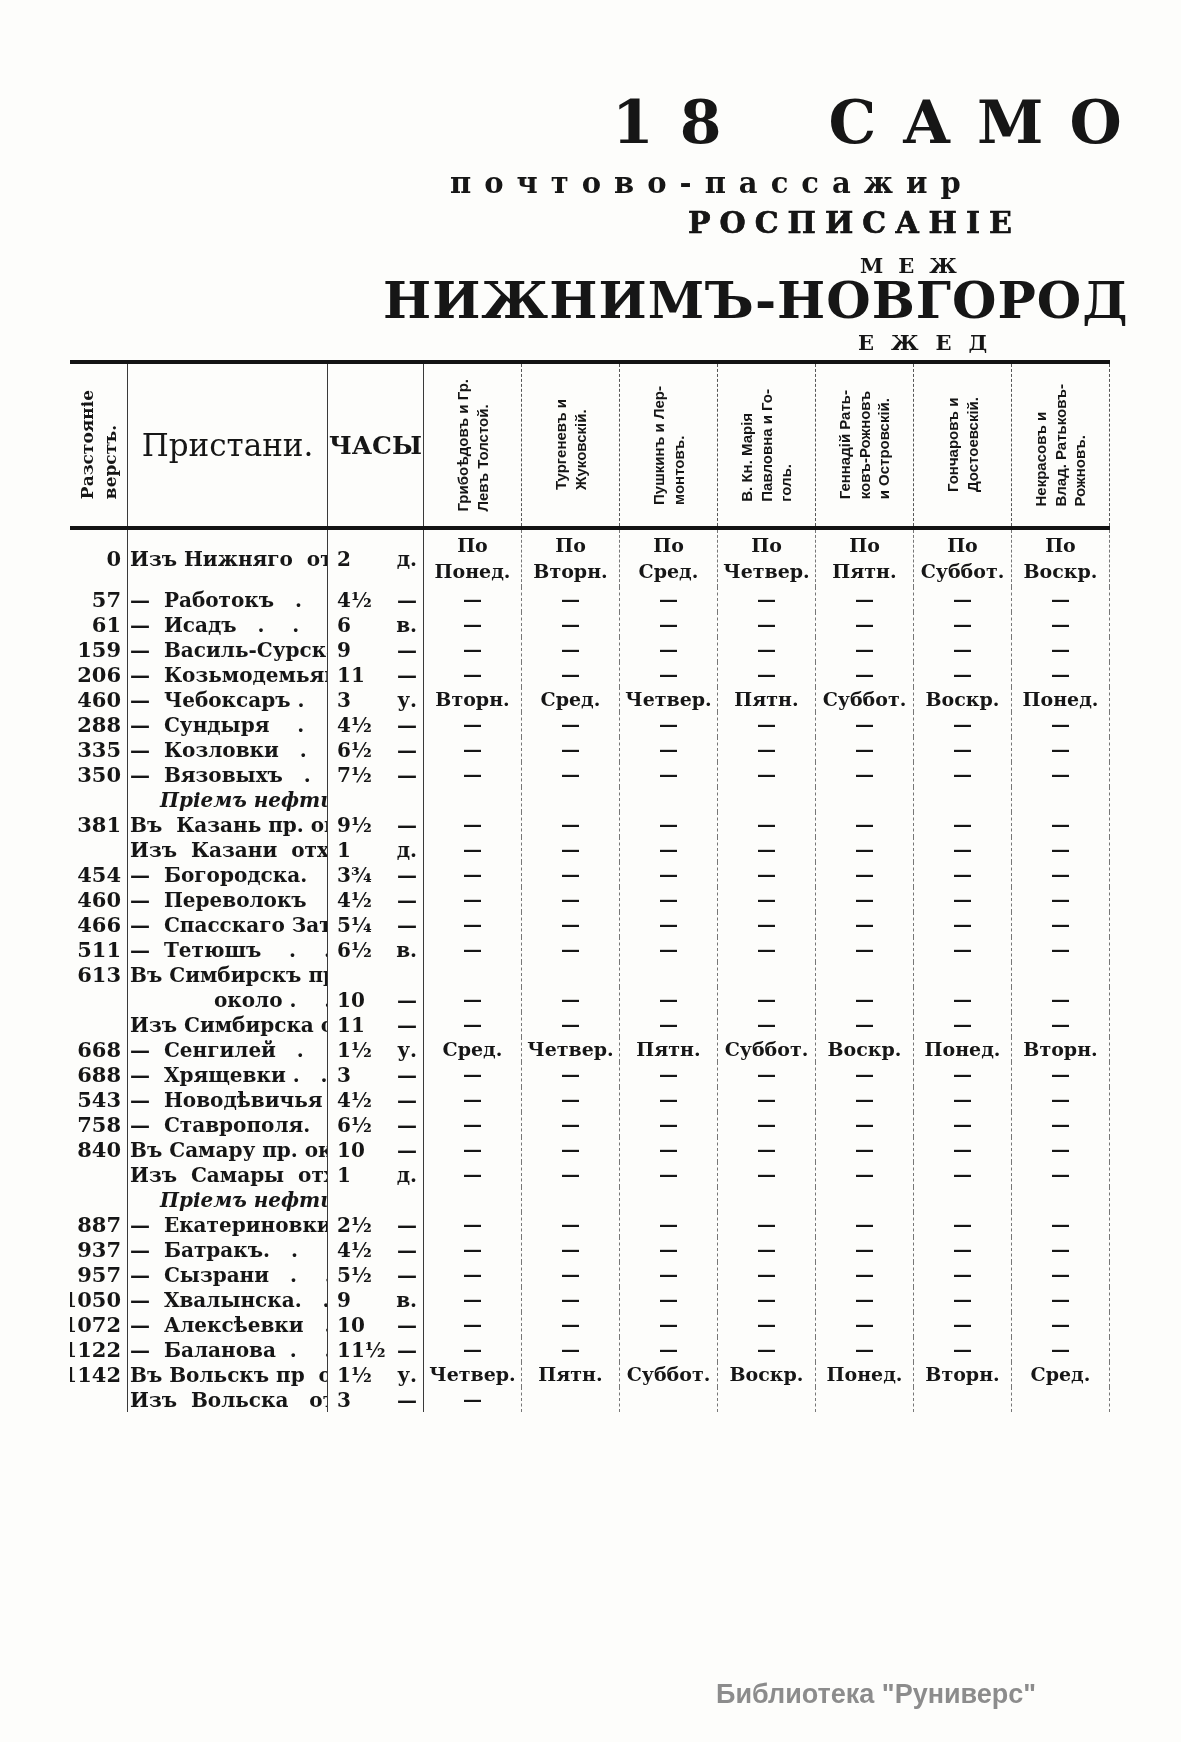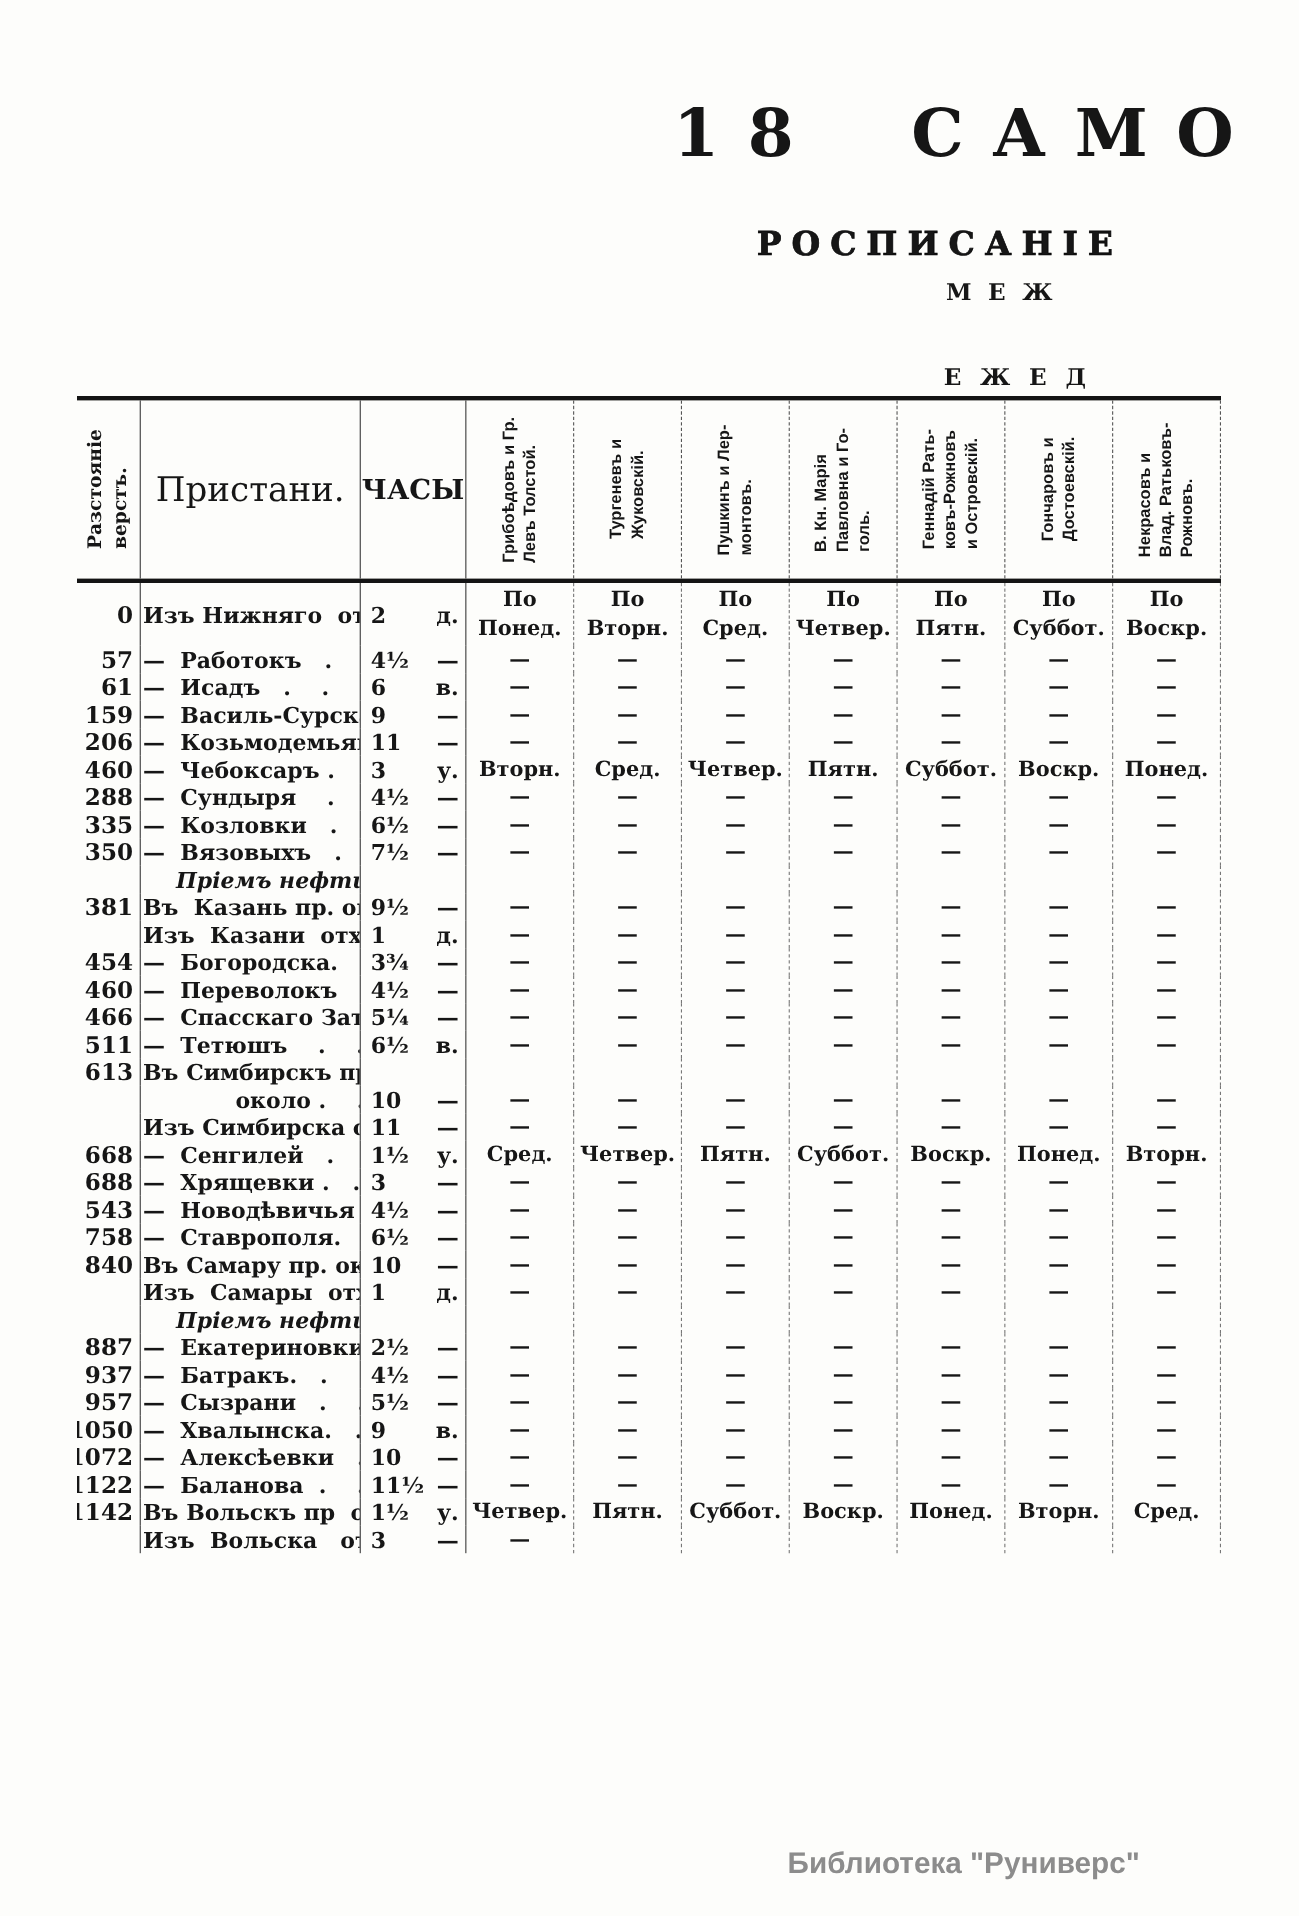--- a/index.html
+++ b/index.html
@@ -55,22 +55,24 @@
   
   .wmark{position:absolute;top:1679px;left:716px;font-family:"Liberation Sans",sans-serif;
          font-weight:bold;font-size:27px;color:#8c8c8c;white-space:nowrap;}
 </style>
 </head>
 <body>
 
 <div class="page">
 
   <div class="hdr-title">18 САМО</div>
+  <div class="hdr-sub">почтово-пассажир</div>
   <div class="hdr-rosp">РОСПИСАНІЕ</div>
   <div class="hdr-mezh">МЕЖ</div>
+  <div class="hdr-route">НИЖНИМЪ-НОВГОРОД</div>
   <div class="hdr-ezhed">ЕЖЕД</div>
 
   <div class="ttable">
 
     <div class="htr">
       <div class="hcell col-dist">
         <div class="vtext dist-vtext">Разстояніе
 верстъ.</div>
       </div>
       <div class="hcell col-station">

